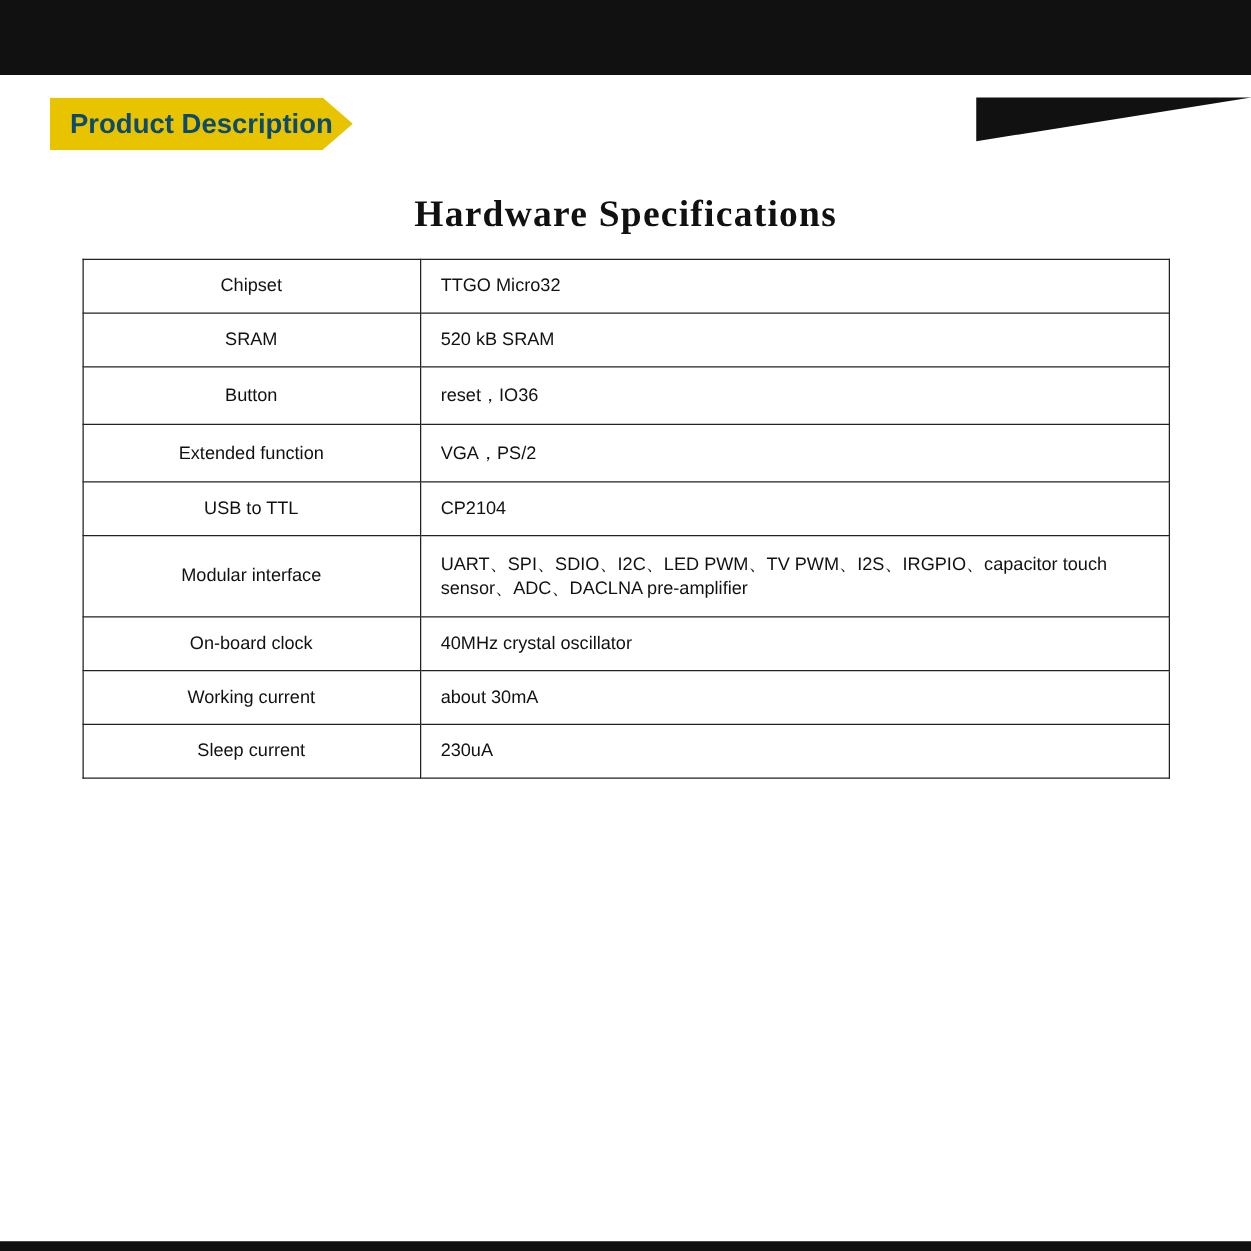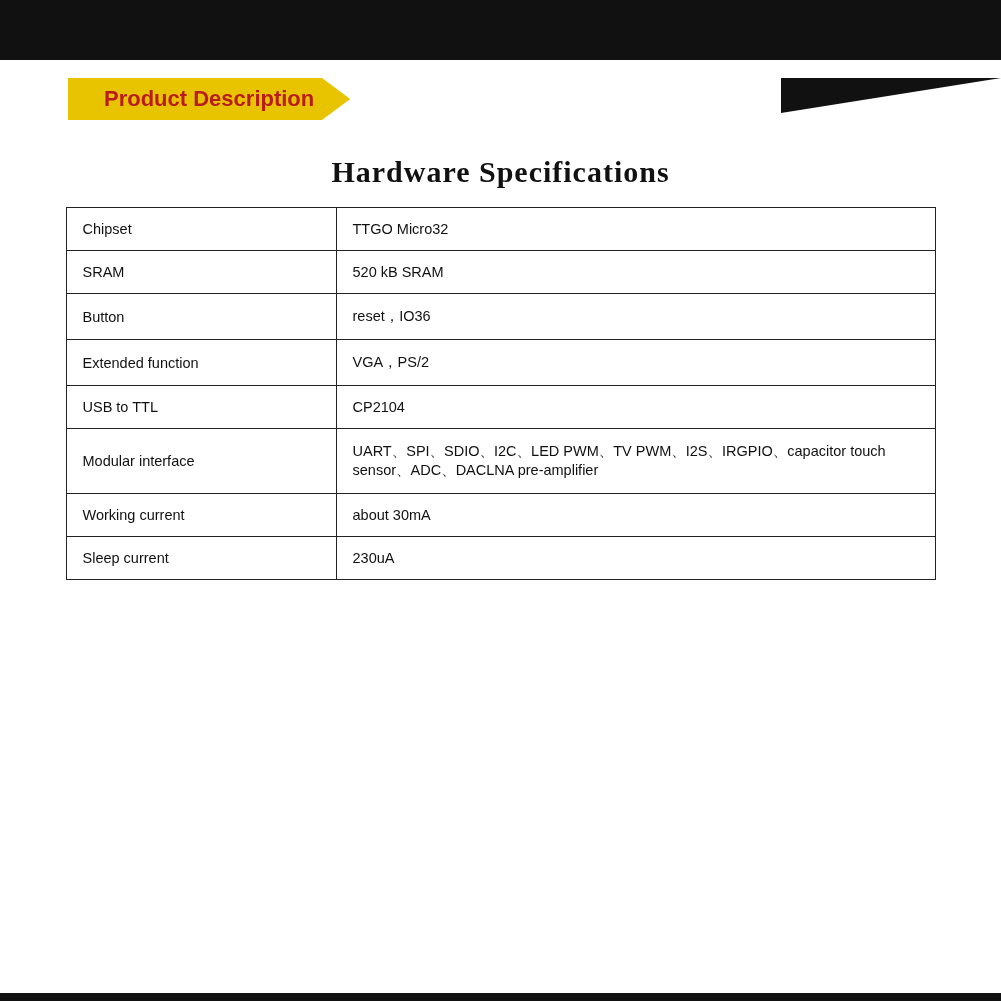--- a/index.html
+++ b/index.html
@@ -19,28 +19,27 @@
 
     .header-section {
       position: relative;
       padding: 18px 40px 10px 40px;
       display: flex;
       align-items: center;
     }
 
     .product-description-badge {
       background: #e8c400;
-      color: #b91c1c;
+      color: #0c4a6e;
       font-size: 22px;
       font-weight: bold;
-      padding: 8px 36px;
+      padding: 8px 16px;
       clip-path: polygon(0 0, 90% 0, 100% 50%, 90% 100%, 0 100%);
       position: relative;
       z-index: 2;
-      margin-left: 28px;
     }
 
     .header-triangle {
       width: 0;
       height: 0;
       border-top: 35px solid #111111;
       border-left: 0px solid transparent;
       border-right: 220px solid transparent;
       position: absolute;
       right: 0;
@@ -75,21 +74,21 @@
     .specs-table td {
       padding: 13px 16px;
       border: 1.5px solid #222222;
       font-size: 14.5px;
       color: #111111;
       vertical-align: middle;
     }
 
     .specs-table td:first-child {
       width: 270px;
-      text-align: left;
+      text-align: center;
       font-weight: normal;
     }
 
     .specs-table td:last-child {
       text-align: left;
     }
 
     .bottom-bar {
       width: 100%;
       height: 8px;
@@ -132,20 +131,24 @@
       </tr>
       <tr>
         <td>USB to TTL</td>
         <td>CP2104</td>
       </tr>
       <tr>
         <td>Modular interface</td>
         <td>UART、SPI、SDIO、I2C、LED PWM、TV PWM、I2S、IRGPIO、capacitor touch sensor、ADC、DACLNA pre-amplifier</td>
       </tr>
       <tr>
+        <td>On-board clock</td>
+        <td>40MHz crystal oscillator</td>
+      </tr>
+      <tr>
         <td>Working current</td>
         <td>about 30mA</td>
       </tr>
       <tr>
         <td>Sleep current</td>
         <td>230uA</td>
       </tr>
     </tbody>
 </table>
 

